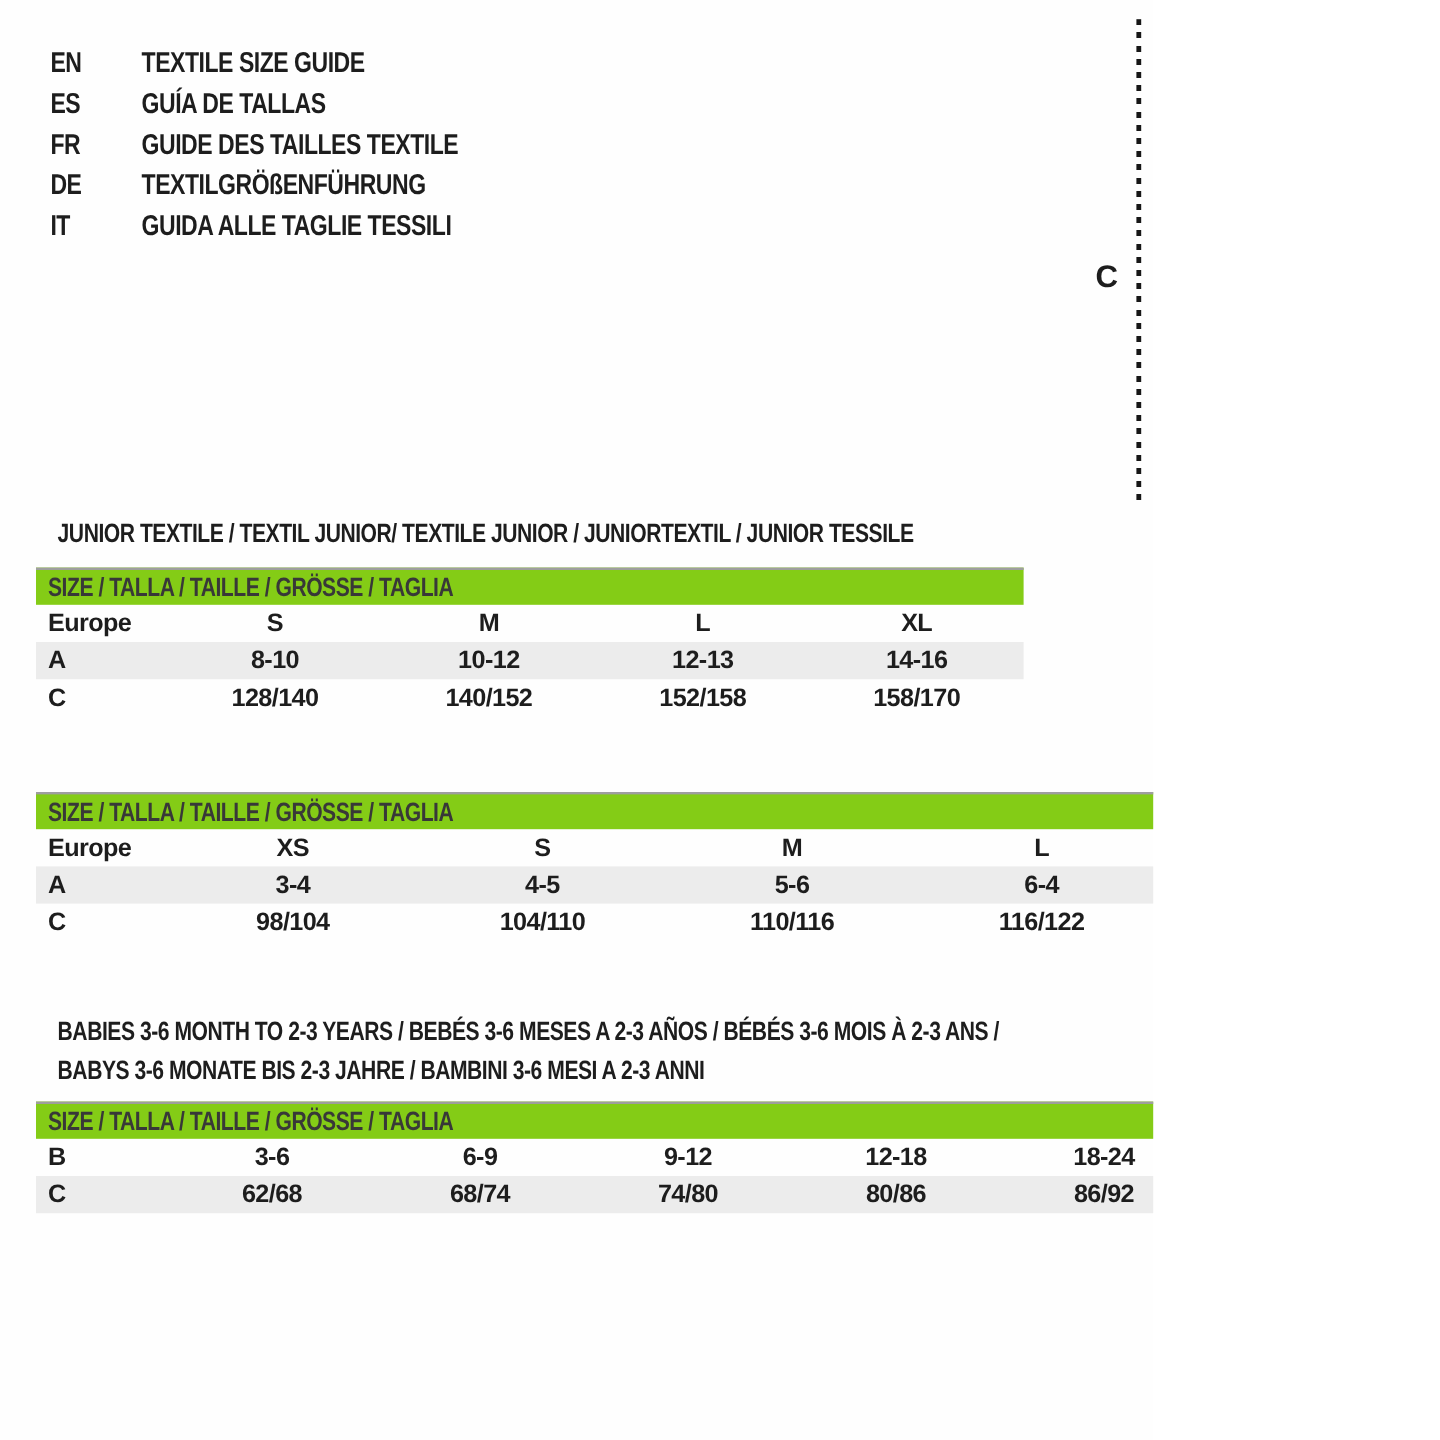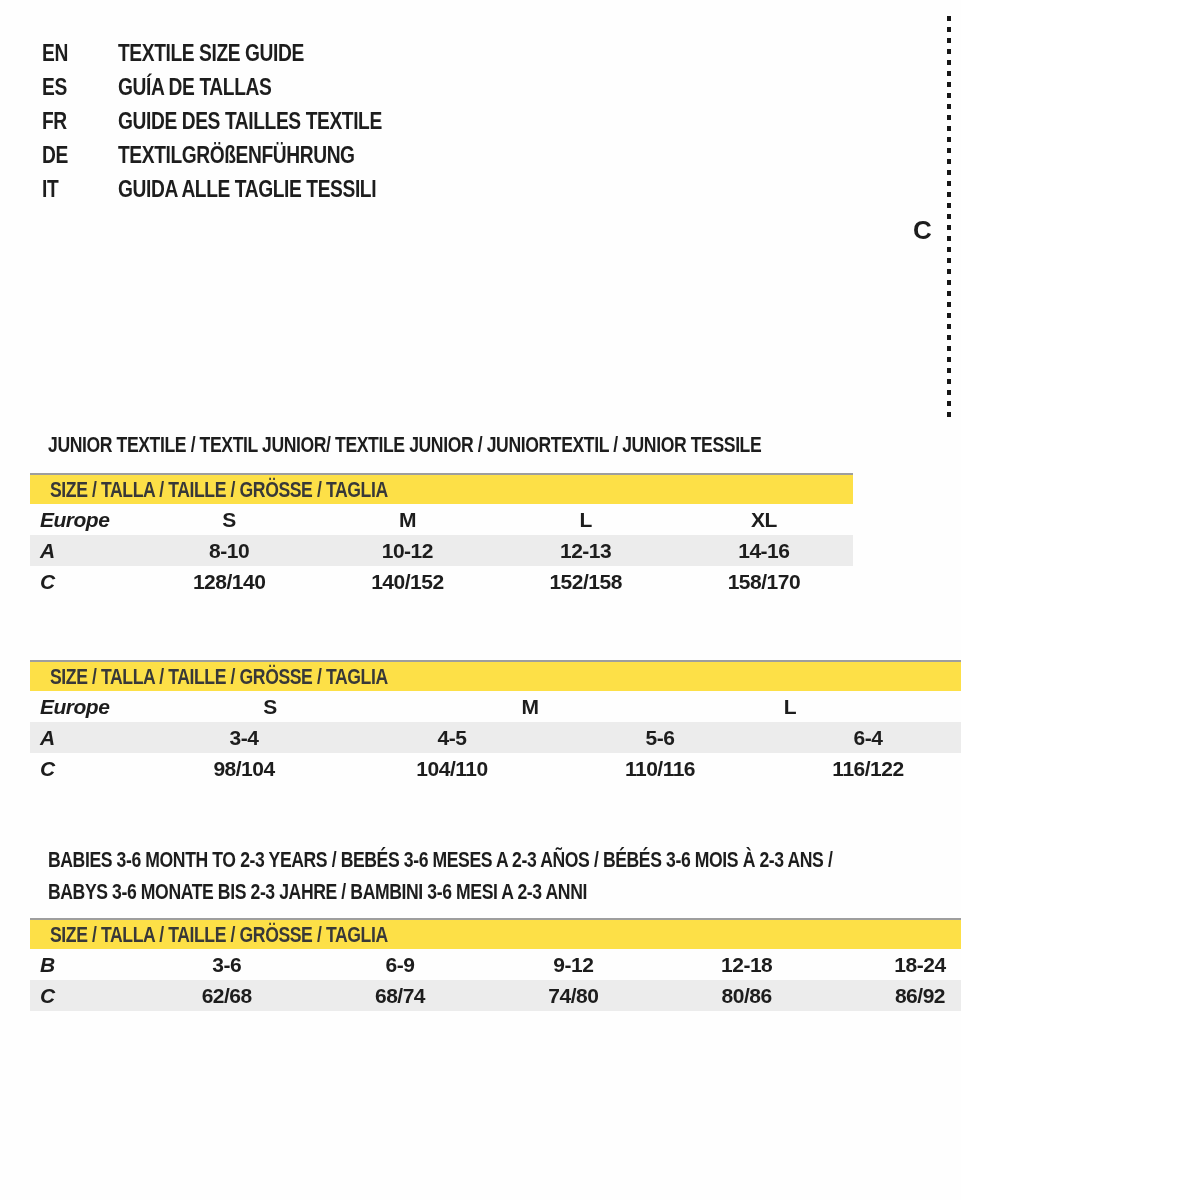--- a/index.html
+++ b/index.html
@@ -23,26 +23,26 @@
   #sec-junior{top:434px;}
   #sec-children{top:640px;}
   #sec-babies{top:849px;}
   .titles{margin-left:18px;}
   .sec-title{height:22px;line-height:22px;margin-bottom:10px;font-size:22px;
     transform:scaleX(0.8);transform-origin:0 0;letter-spacing:-0.5px;white-space:nowrap;}
   #sec-junior .size-table{margin-top:17px;width:823px;}
   #sec-children .size-table{margin-top:20px;width:1150px;}
   #sec-babies .size-table{margin-top:15px;width:1150px;}
   .size-header{box-sizing:border-box;height:31px;line-height:29px;border-top:2px solid #9e9e9e;
-    background:#fde047;padding-left:20px;font-size:22px;color:#383838;}
+    background:#84cc16;padding-left:10px;font-size:22px;color:#383838;}
   .size-header .cond{display:inline-block;transform:scaleX(0.8);transform-origin:0 0;
     letter-spacing:-0.5px;white-space:nowrap;}
   .t-row{display:flex;height:31px;line-height:31px;font-size:21px;}
   .t-row.shaded{background:#ececec;}
-  .t-label{flex:0 0 110px;width:110px;box-sizing:border-box;padding-left:10px;letter-spacing:-0.5px;font-style:italic;}
+  .t-label{flex:0 0 110px;width:110px;box-sizing:border-box;padding-left:10px;letter-spacing:-0.5px;}
   .t-cell{flex:1;text-align:center;letter-spacing:-0.5px;}
   
   .legend{position:absolute;left:42px;top:1072px;}
   .legend-line{height:33px;line-height:33px;font-size:22px;
     transform:scaleX(0.8);transform-origin:0 0;letter-spacing:-0.5px;white-space:nowrap;}
 </style>
 </head>
 <body>
 
 <div class="page">
@@ -138,20 +138,21 @@
           <div class="t-cell">158/170</div>
         </div>
       </div>
   </section>
 
   <section class="sec" id="sec-children">
     <div class="size-table">
         <div class="size-header"><span class="cond">SIZE / TALLA / TAILLE / GRÖSSE / TAGLIA</span></div>
         <div class="t-row">
           <div class="t-label">Europe</div>
+          <div class="t-cell">XS</div>
           <div class="t-cell">S</div>
           <div class="t-cell">M</div>
           <div class="t-cell">L</div>
           <div class="t-cell">XL</div>
         </div>
         <div class="t-row shaded">
           <div class="t-label">A</div>
           <div class="t-cell">3-4</div>
           <div class="t-cell">4-5</div>
           <div class="t-cell">5-6</div>

